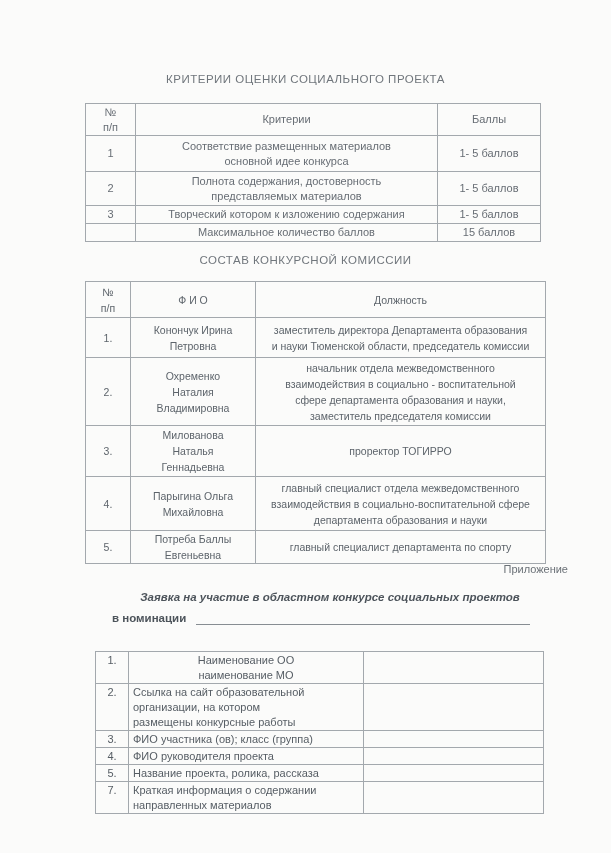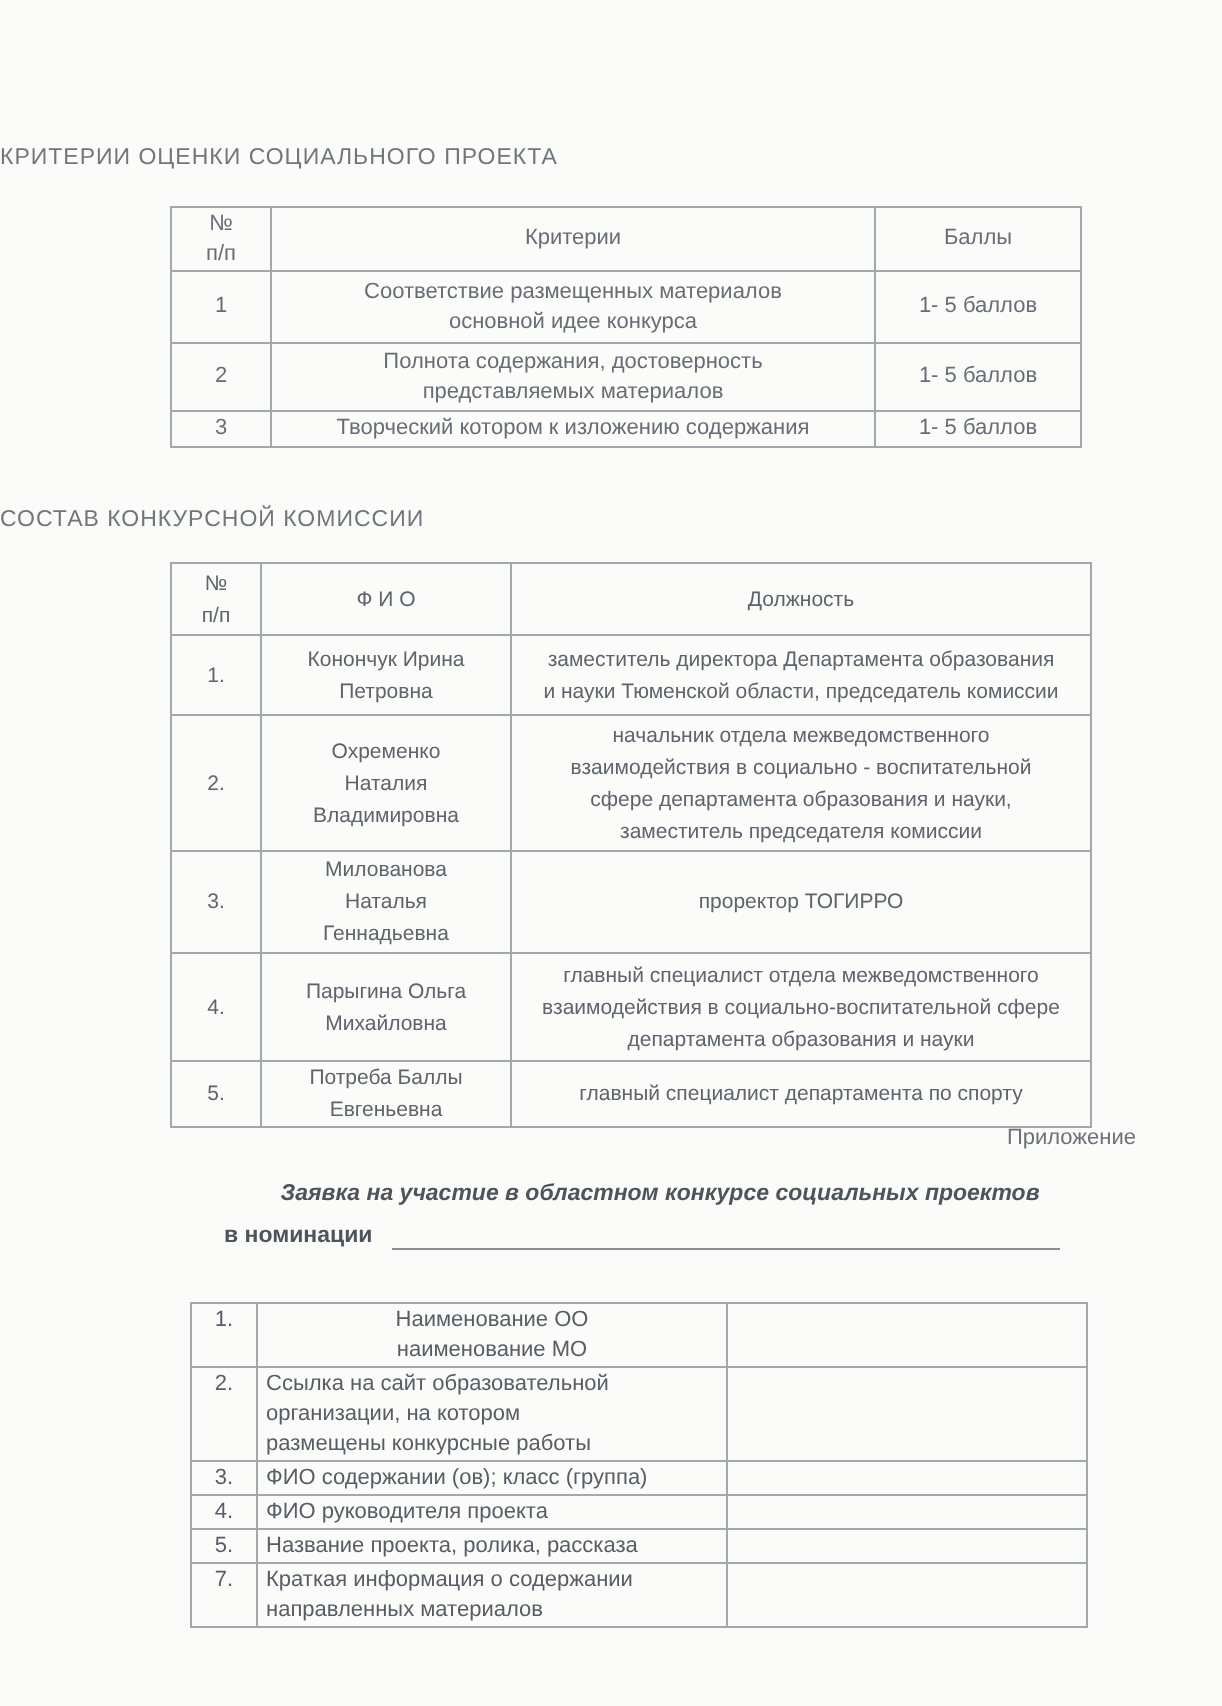--- a/index.html
+++ b/index.html
@@ -5,21 +5,21 @@
   html,body{margin:0;padding:0;}
   body{
     width:611px;height:853px;position:relative;
     background:#fbfbfa;
     font-family:"Liberation Sans", sans-serif;
     color:#5d646b;
     overflow:hidden;
   }
   .abs{position:absolute;}
   .section-title{
-    left:0;width:611px;
+    left:0;width:611px;text-align:center;
     font-size:11.5px;letter-spacing:.5px;color:#70767c;
   }
   table{border-collapse:collapse;table-layout:fixed;}
   td{
     border:1px solid #a3a8ad;
     padding:0 4px;
     vertical-align:middle;
     white-space:pre-line;
     overflow:hidden;
   }
@@ -76,20 +76,25 @@
       <td>2</td>
       <td>Полнота содержания, достоверность
 представляемых материалов</td>
       <td>1- 5 баллов</td>
     </tr>
     <tr style="height:18px">
       <td>3</td>
       <td>Творческий котором к изложению содержания</td>
       <td>1- 5 баллов</td>
     </tr>
+    <tr style="height:18px">
+      <td></td>
+      <td>Максимальное количество баллов</td>
+      <td>15 баллов</td>
+    </tr>
   </tbody>
     </table>
 </div>
 
 <div class="abs section-title" style="top:254px">СОСТАВ КОНКУРСНОЙ КОМИССИИ</div>
 
 <div class="abs t2">
   <table>
     <colgroup>
         <col style="width:45px">
@@ -171,21 +176,21 @@
     </tr>
     <tr style="height:47px">
       <td class="num">2.</td>
       <td class="lbl-l">Ссылка на сайт образовательной
 организации, на котором
 размещены конкурсные работы</td>
       <td></td>
     </tr>
     <tr style="height:16px">
       <td class="num">3.</td>
-      <td class="lbl-l">ФИО содержании (ов); класс (группа)</td>
+      <td class="lbl-l">ФИО участника (ов); класс (группа)</td>
       <td></td>
     </tr>
     <tr style="height:16px">
       <td class="num">4.</td>
       <td class="lbl-l">ФИО руководителя проекта</td>
       <td></td>
     </tr>
     <tr style="height:16px">
       <td class="num">5.</td>
       <td class="lbl-l">Название проекта, ролика, рассказа</td>

